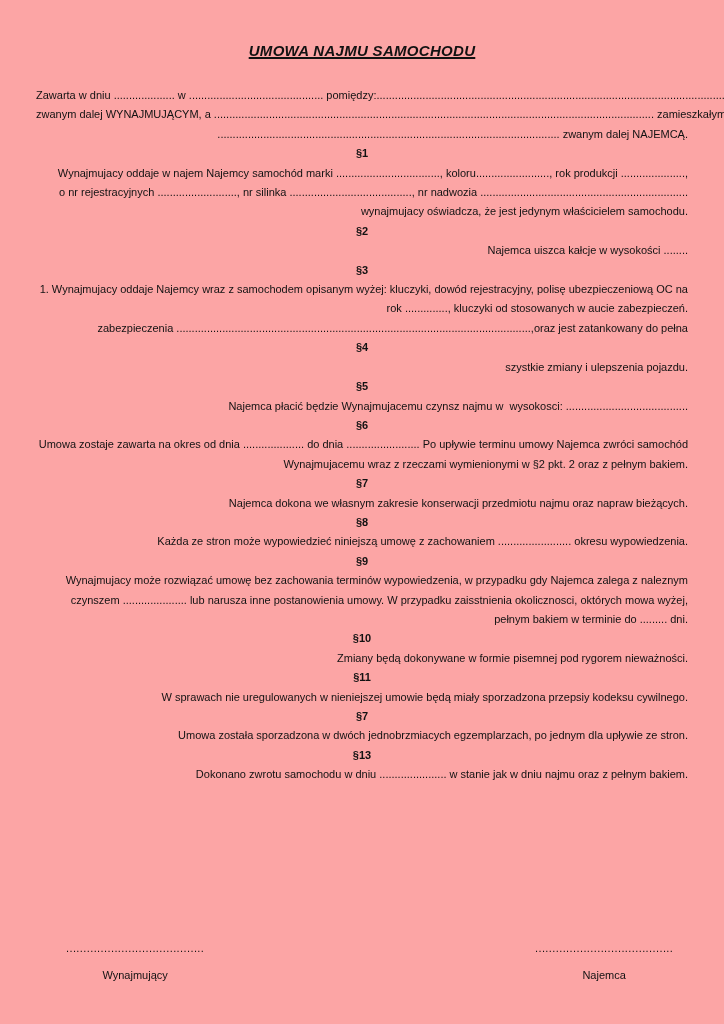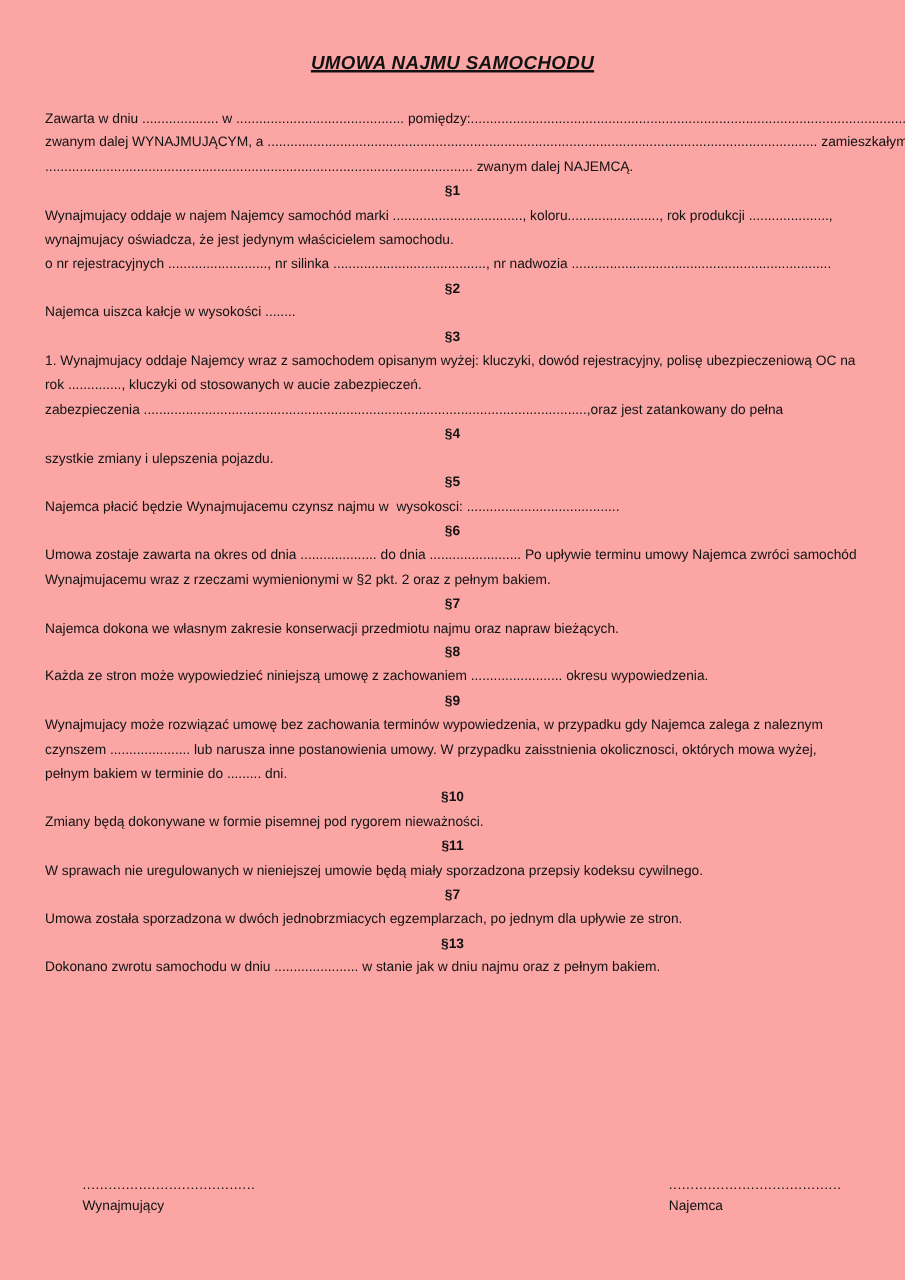--- a/index.html
+++ b/index.html
@@ -21,51 +21,51 @@
     font-style:italic;
     text-decoration:underline;
     text-decoration-thickness:1.5px;
     line-height:17px;
     letter-spacing:0.3px;
   }
   .body-text{margin-top:27px;}
   .doc-line{
     line-height:19.4px;
     white-space:pre;
-    text-align:left;
+    text-align:right;
   }
   .sec-header{
     line-height:19.4px;
     text-align:center;
     font-weight:bold;
     white-space:pre;
   }
   .sig{position:absolute;top:941px;}
   .sig-left{left:66px;}
   .sig-right{left:535px;}
   .sig .dots{line-height:14px;white-space:pre;letter-spacing:0.4px;}
-  .sig .lbl{line-height:17px;margin-top:2px;}
+  .sig .lbl{line-height:17px;text-align:center;margin-top:12px;}
 </style>
 </head>
 <body>
 
 <div class="page">
 
   <div class="title">UMOWA NAJMU SAMOCHODU</div>
 
   <div class="body-text">
 
     <div class="doc-line">Zawarta w dniu .................... w ............................................ pomiędzy:..................................................................................................................</div>
     <div class="doc-line">zwanym dalej WYNAJMUJĄCYM, a ................................................................................................................................................ zamieszkałym w</div>
     <div class="doc-line">................................................................................................................ zwanym dalej NAJEMCĄ.</div>
 
     <div class="sec-header">§1</div>
     <div class="doc-line">Wynajmujacy oddaje w najem Najemcy samochód marki .................................., koloru........................, rok produkcji .....................,</div>
+    <div class="doc-line">o nr rejestracyjnych .........................., nr silinka ........................................, nr nadwozia ....................................................................</div>
     <div class="doc-line">wynajmujacy oświadcza, że jest jedynym właścicielem samochodu.</div>
-    <div class="doc-line">o nr rejestracyjnych .........................., nr silinka ........................................, nr nadwozia ....................................................................</div>
 
     <div class="sec-header">§2</div>
     <div class="doc-line">Najemca uiszca kałcje w wysokości ........</div>
 
     <div class="sec-header">§3</div>
     <div class="doc-line">1. Wynajmujacy oddaje Najemcy wraz z samochodem opisanym wyżej: kluczyki, dowód rejestracyjny, polisę ubezpieczeniową OC na</div>
     <div class="doc-line">rok .............., kluczyki od stosowanych w aucie zabezpieczeń.</div>
     <div class="doc-line">zabezpieczenia ....................................................................................................................,oraz jest zatankowany do pełna</div>
 
     <div class="sec-header">§4</div>

